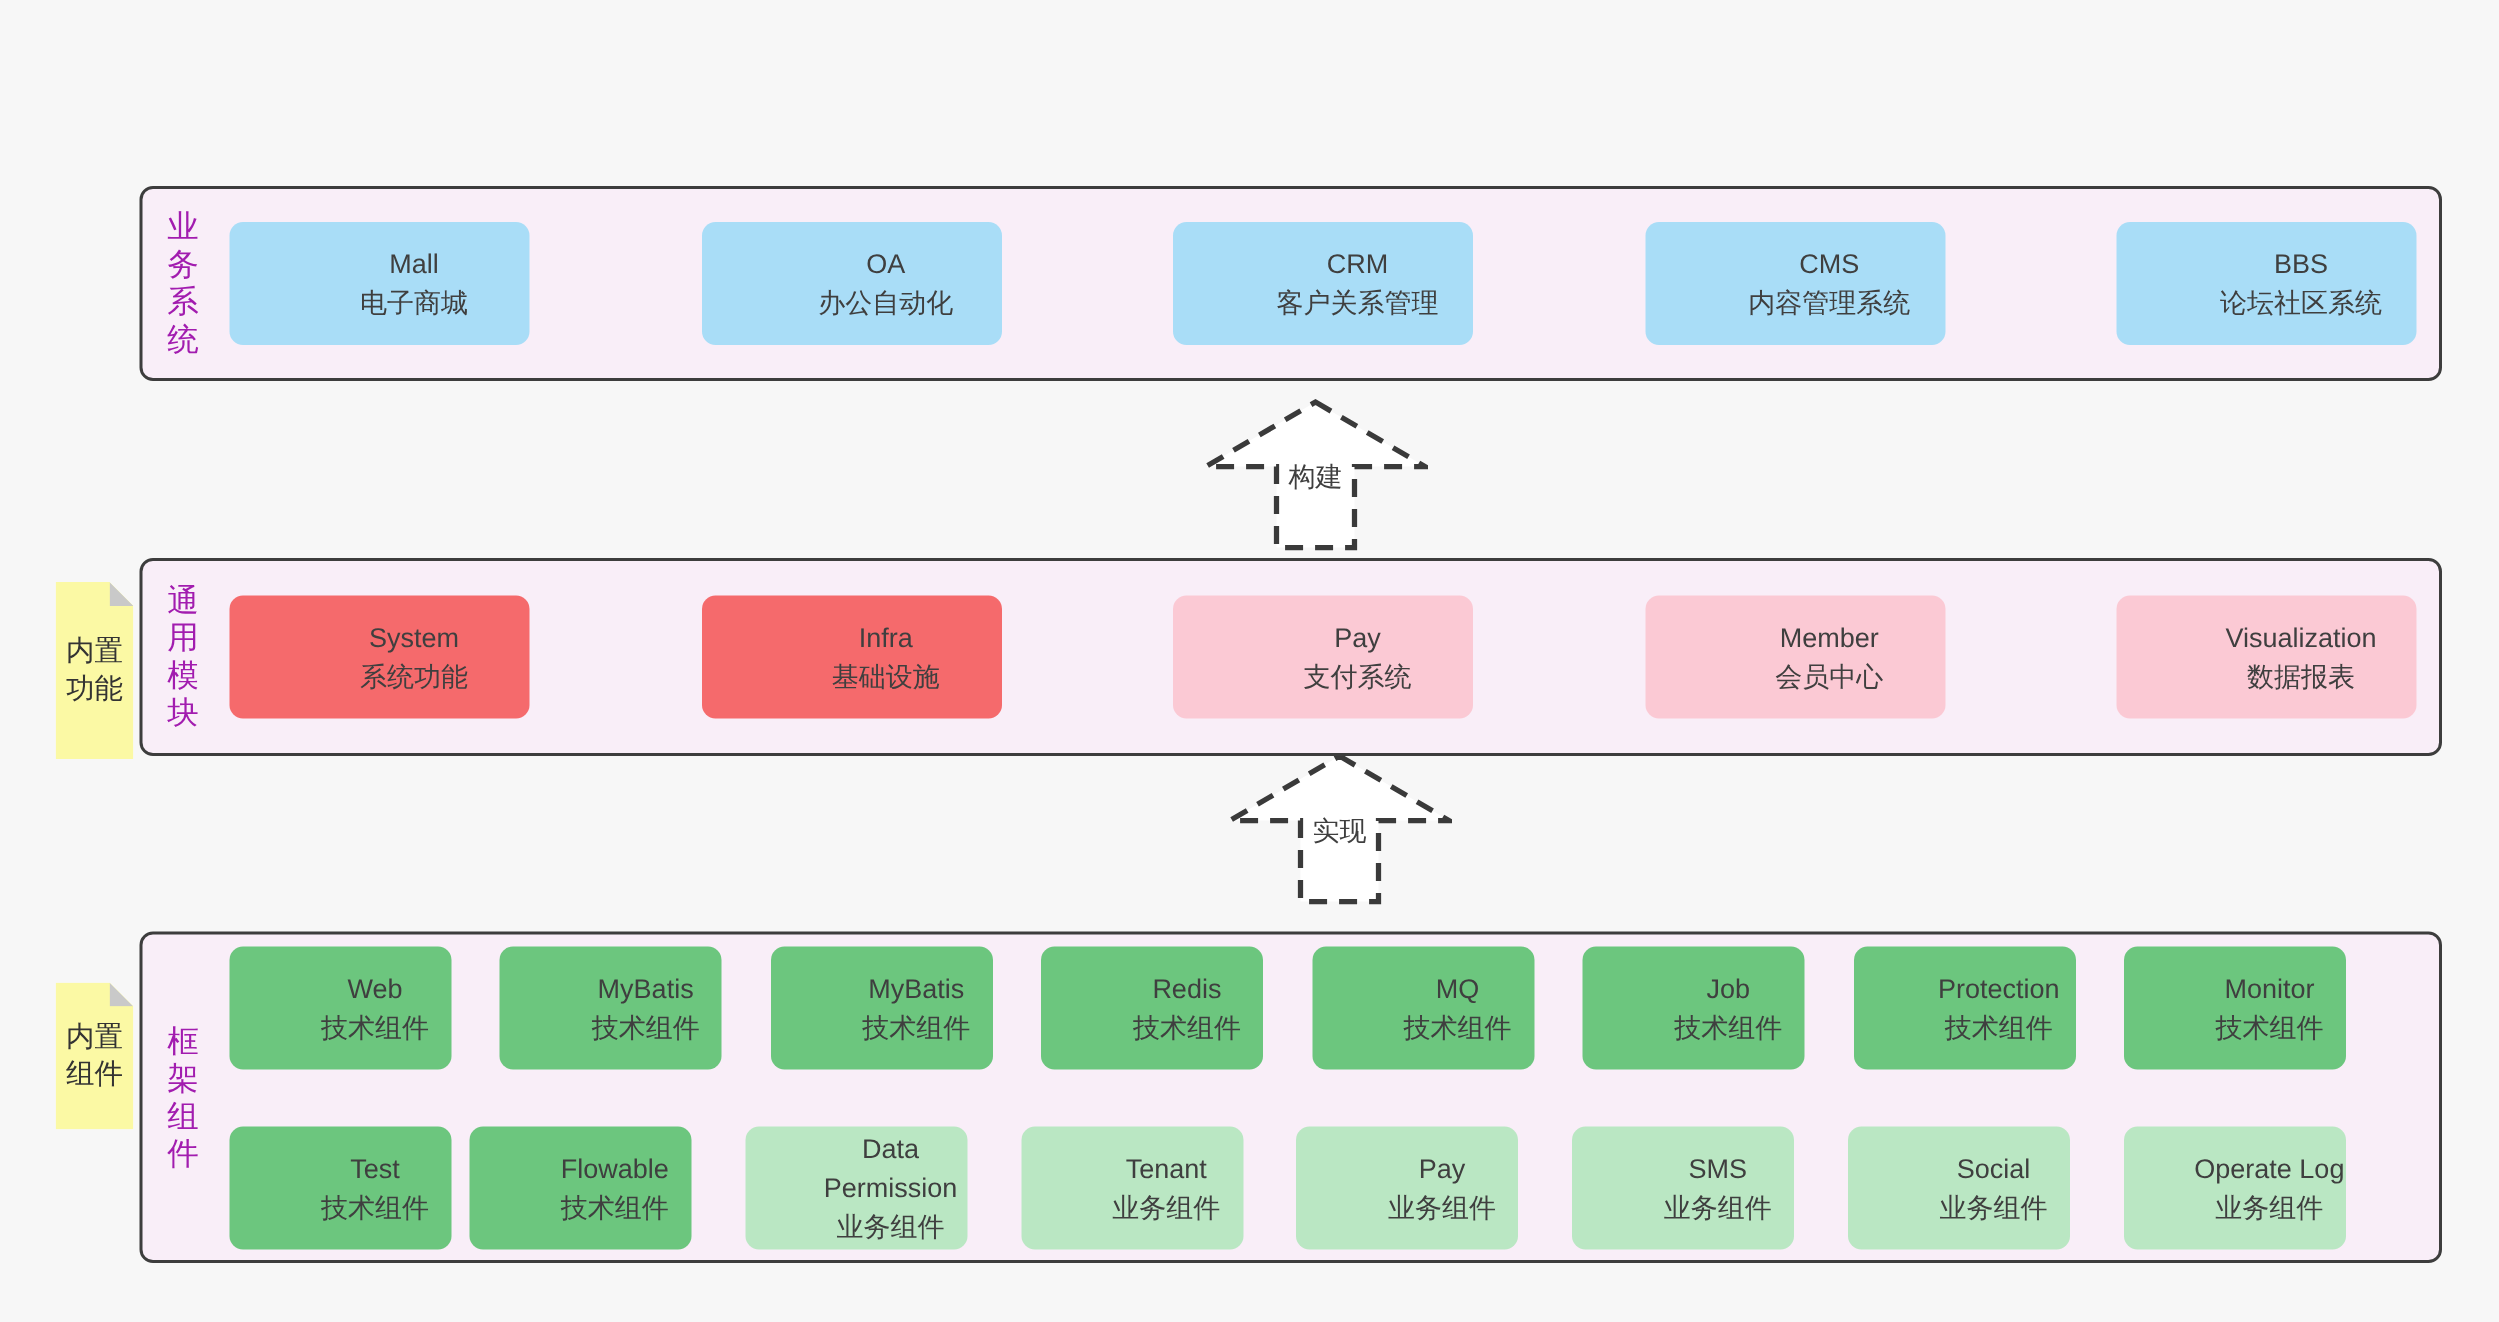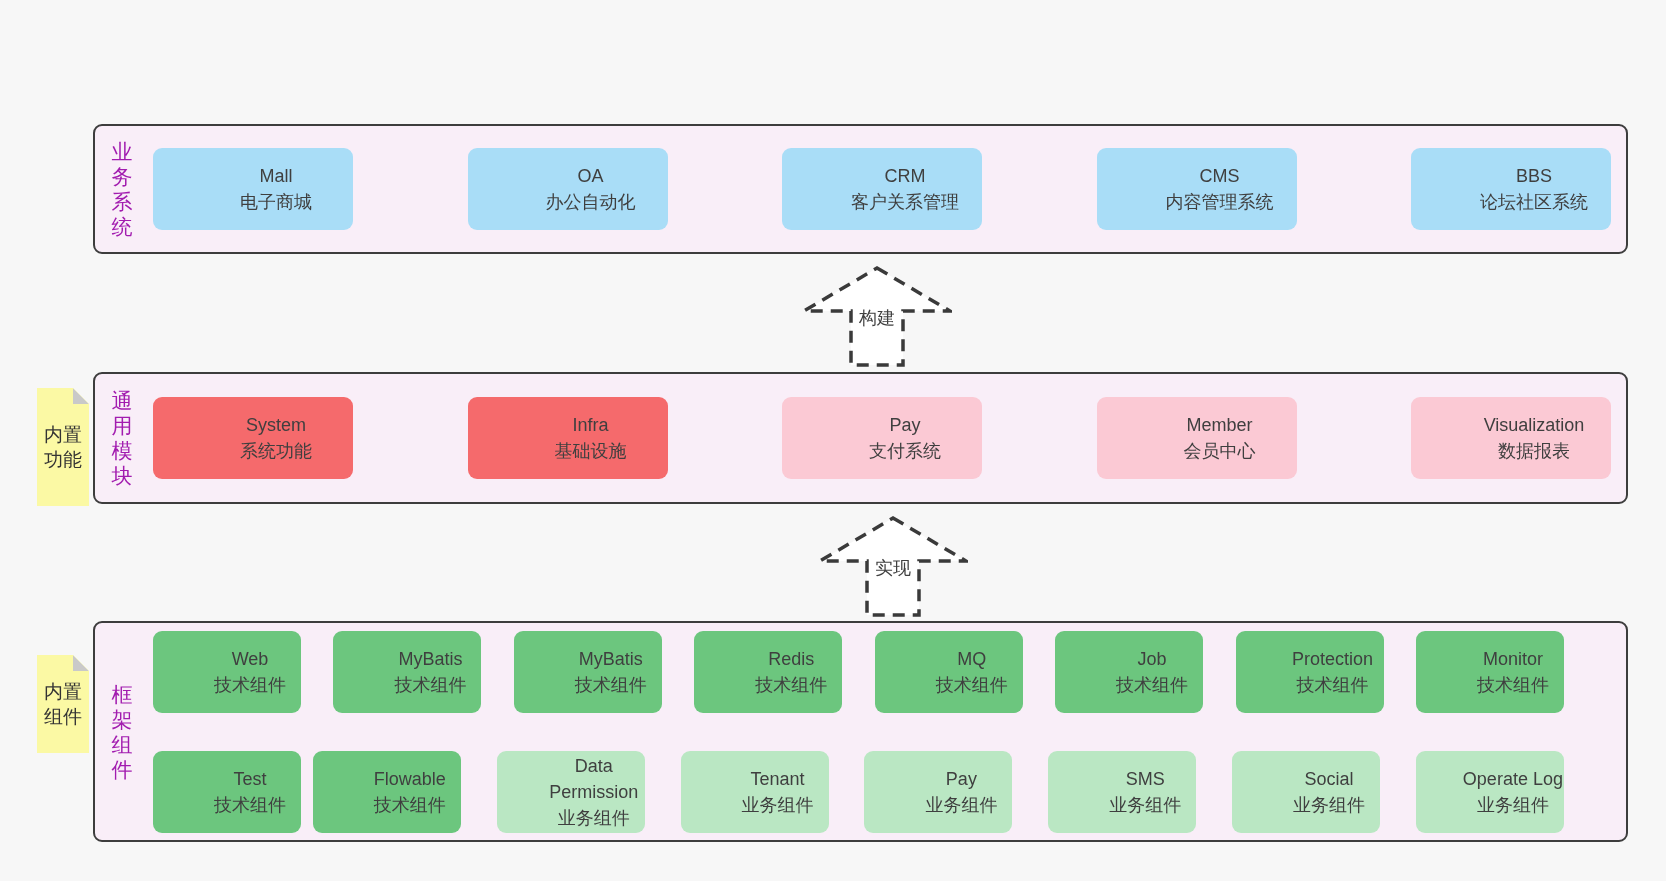--- a/index.html
+++ b/index.html
@@ -74,21 +74,21 @@
   .layer-framework .box { width: 148px; }
   .box.blue { background: var(--blue); }
   .box.red { background: var(--red); }
   .box.pink { background: var(--pink); }
   .box.green { background: var(--green); }
   .box.green-light { background: var(--green-light); margin-left: 24px; }
 
   
   .arrow { position: absolute; width: 150px; height: 104px; z-index: 0; }
   .arrow-build { left: 802px; top: 264px; }
-  .arrow-impl  { left: 818px; top: 514px; }
+  .arrow-impl  { left: 818px; top: 500px; }
   .arrow-label {
     position: absolute;
     left: 50%;
     top: 42px;
     transform: translateX(-50%);
     background: #fff;
     padding: 0 3px;
     font-size: 18px;
     white-space: nowrap;
   }

